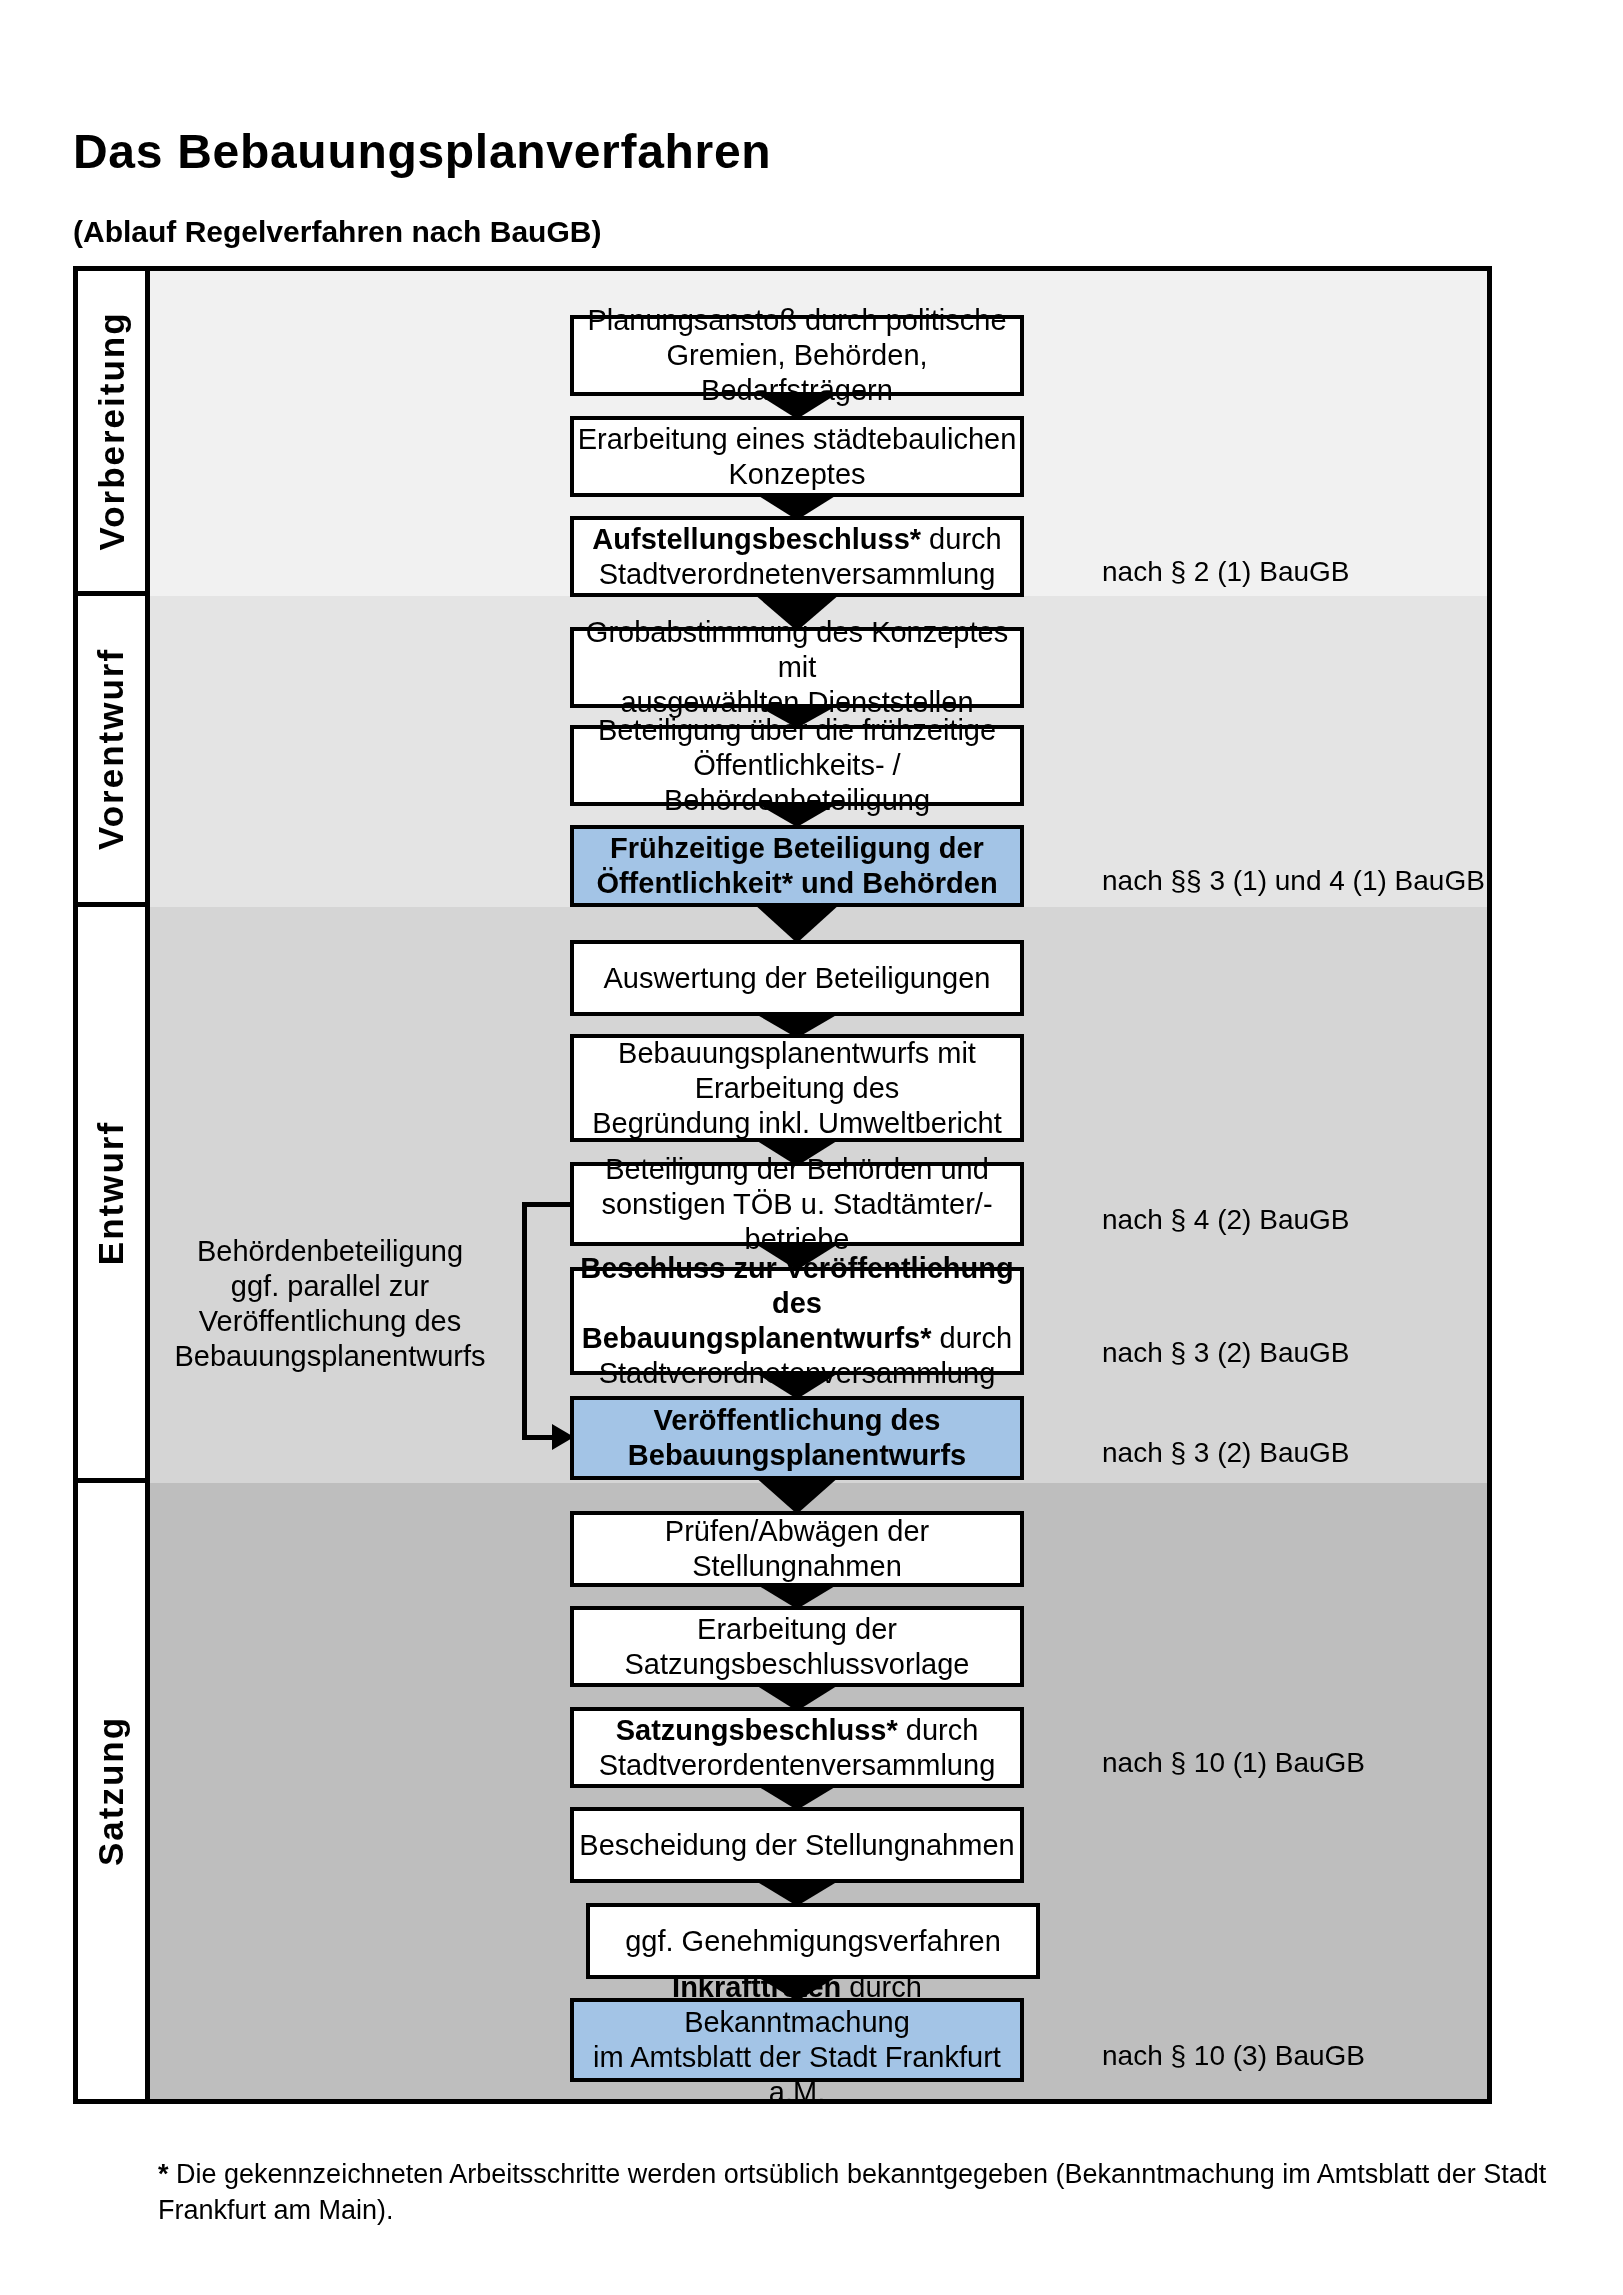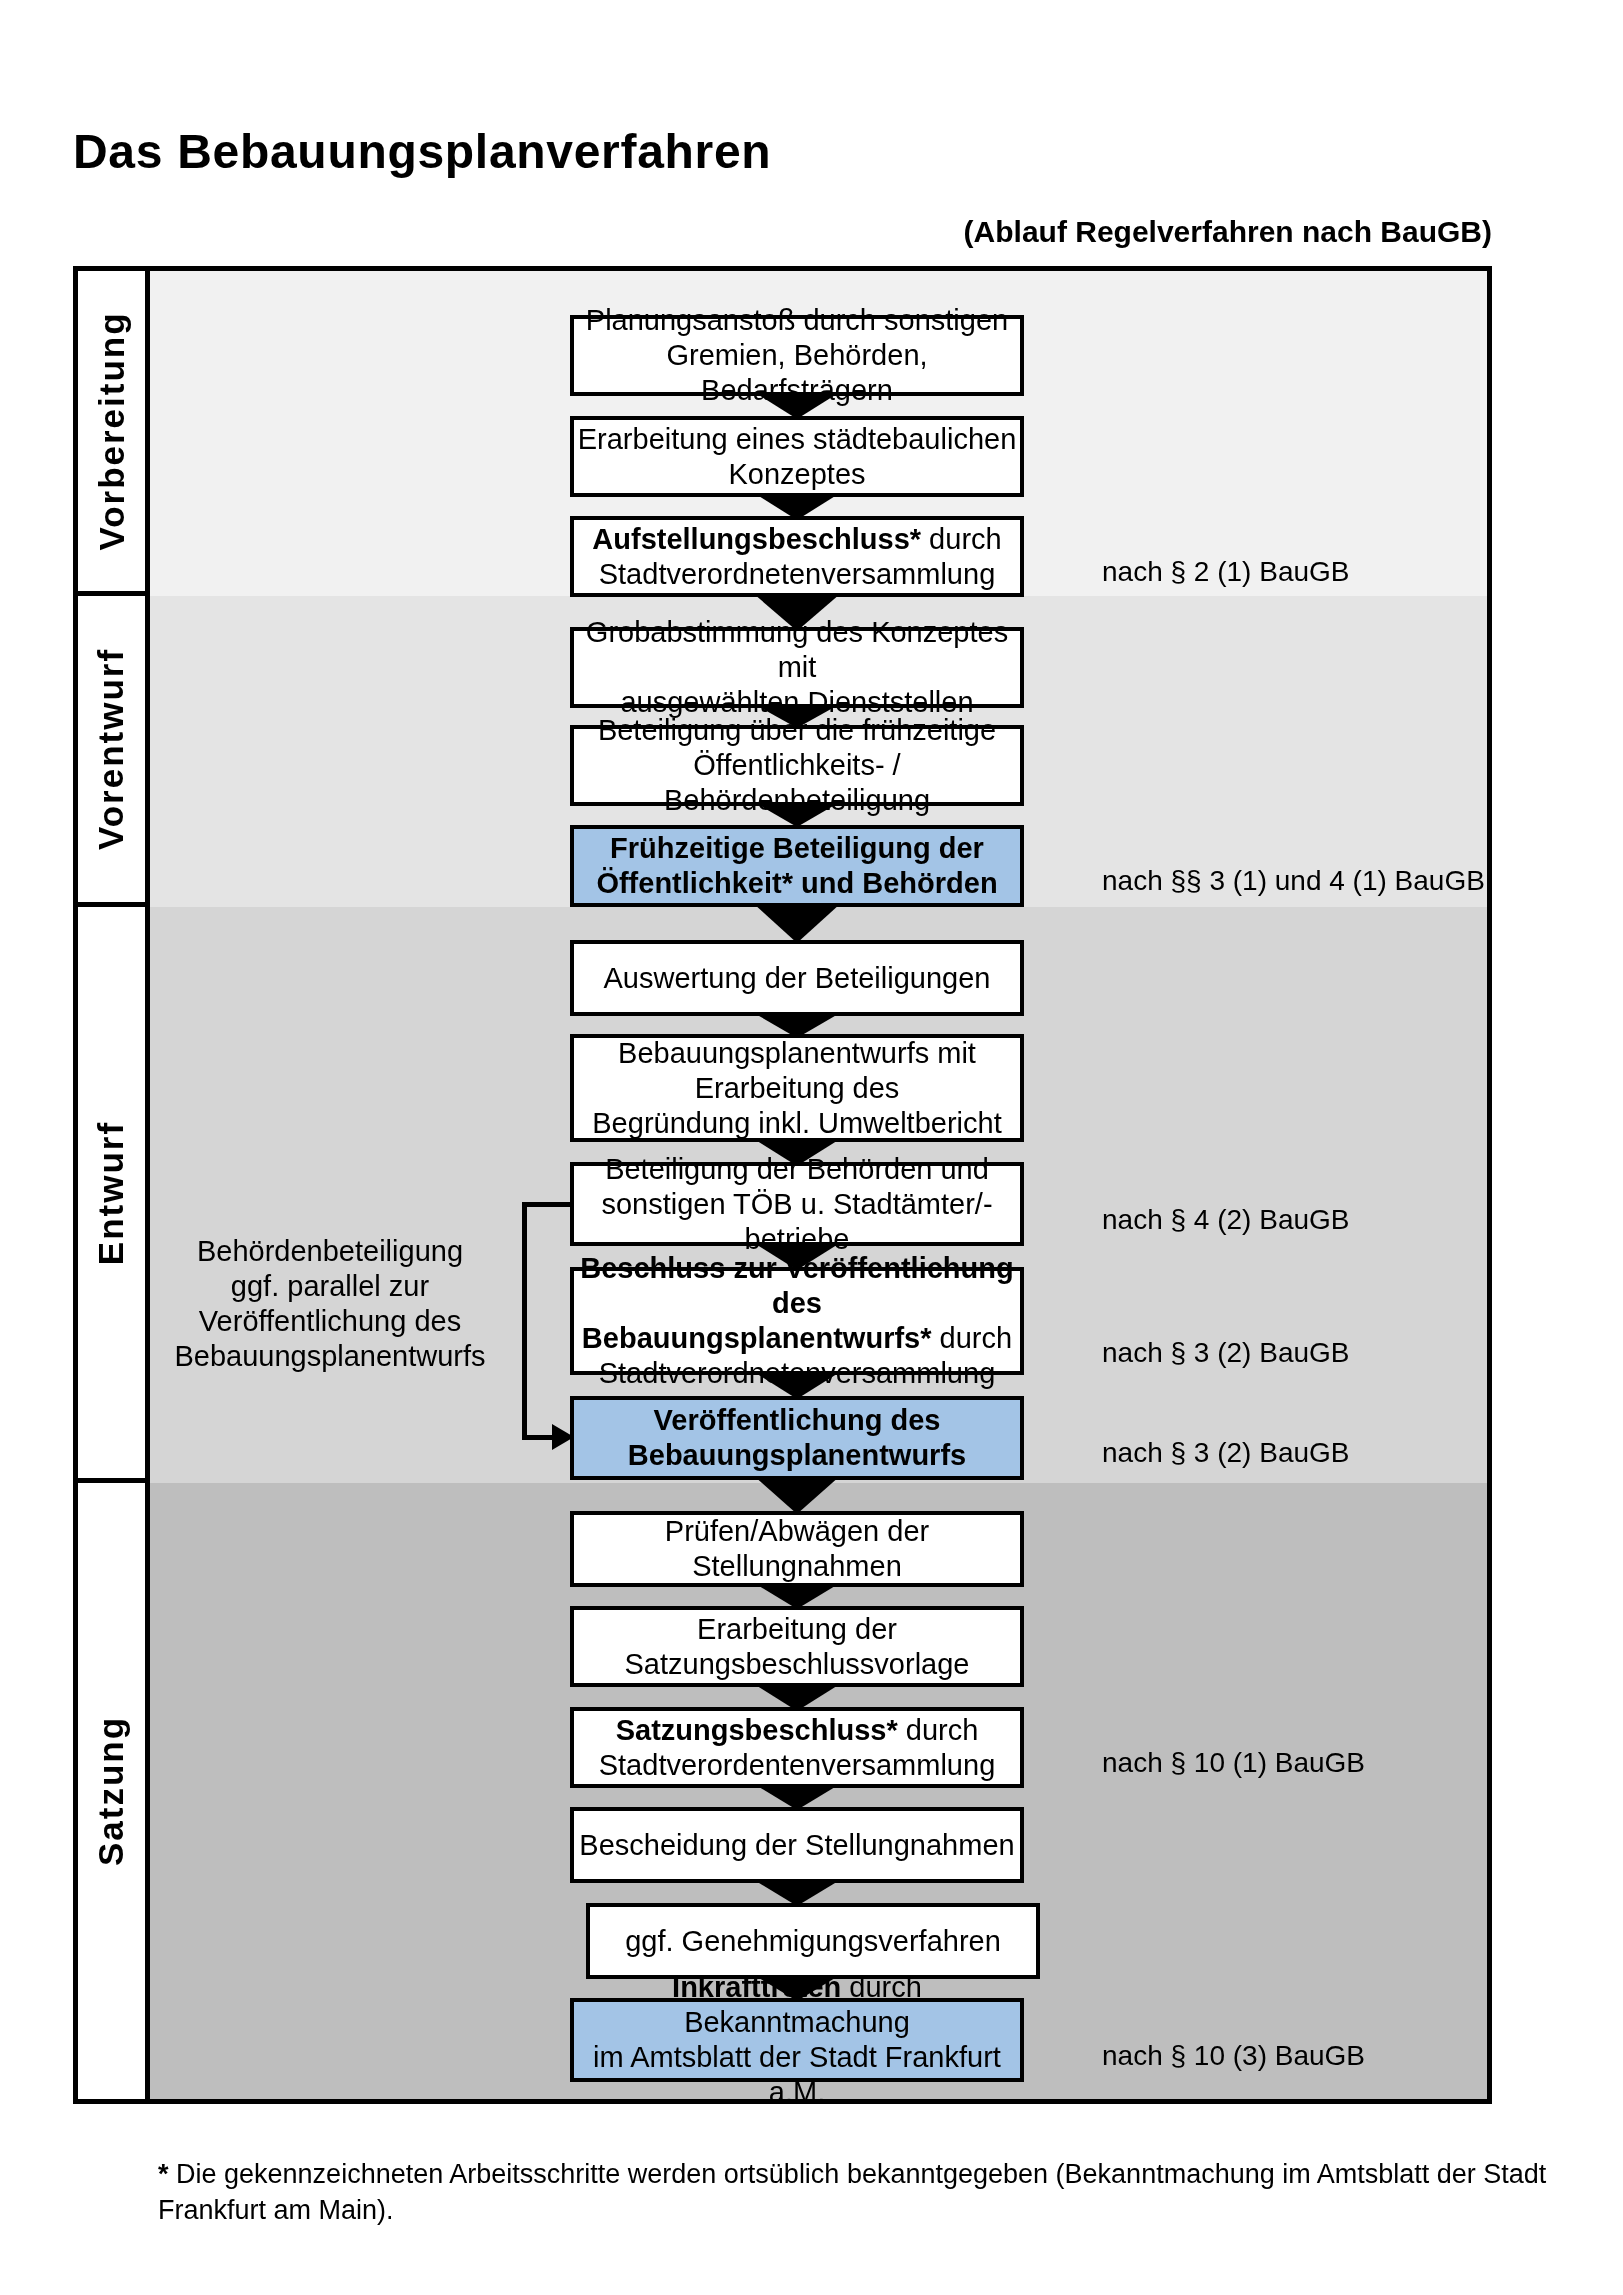--- a/index.html
+++ b/index.html
@@ -6,21 +6,21 @@
   .page {
     position:relative; width:1623px; height:2295px; background:#ffffff;
     font-family:"Liberation Sans", sans-serif; color:#000; overflow:hidden;
   }
   .title {
     position:absolute; left:73px; top:124px; width:1419px;
     font-size:48px; font-weight:bold; letter-spacing:0.7px;
   }
   .subtitle {
     position:absolute; left:73px; top:215px; width:1419px;
-    text-align:right; font-size:30px; font-weight:bold;
+    text-align:left; font-size:30px; font-weight:bold;
   }
   .diagram {
     position:absolute; left:73px; top:266px; width:1419px; height:1838px;
     border:5.2px solid #000; box-sizing:border-box; background:#fff;
   }
   .phase-cell {
     position:absolute; left:0; width:72px; box-sizing:border-box;
     border-right:5.2px solid #000; background:#ffffff;
     display:flex; align-items:center; justify-content:center;
   }
@@ -95,21 +95,21 @@
     <div class="bracket-arrowhead"></div>
 
     <div class="side-note" id="sideNote">
         <div>Behördenbeteiligung</div>
         <div>ggf. parallel zur</div>
         <div>Veröffentlichung des</div>
         <div>Bebauungsplanentwurfs</div>
       </div>
     <div id="flow">
         <div class="flow-box" style="top: 44px; height: 81px;">
-          <div><span>Planungsanstoß durch sonstigen</span></div>
+          <div><span>Planungsanstoß durch politische</span></div>
           <div><span>Gremien, Behörden, Bedarfsträgern</span></div>
         </div>
         <div class="flow-arrow" style="top: 121px; border-top: 27px solid rgb(0, 0, 0);"></div>
         <div class="flow-box" style="top: 145px; height: 81px;">
           <div><span>Erarbeitung eines städtebaulichen</span></div>
           <div><span>Konzeptes</span></div>
         </div>
         <div class="flow-arrow" style="top: 222px; border-top: 27px solid rgb(0, 0, 0);"></div>
         <div class="flow-box" style="top: 245px; height: 81px;">
           <div><b>Aufstellungsbeschluss*</b><span> durch</span></div>

